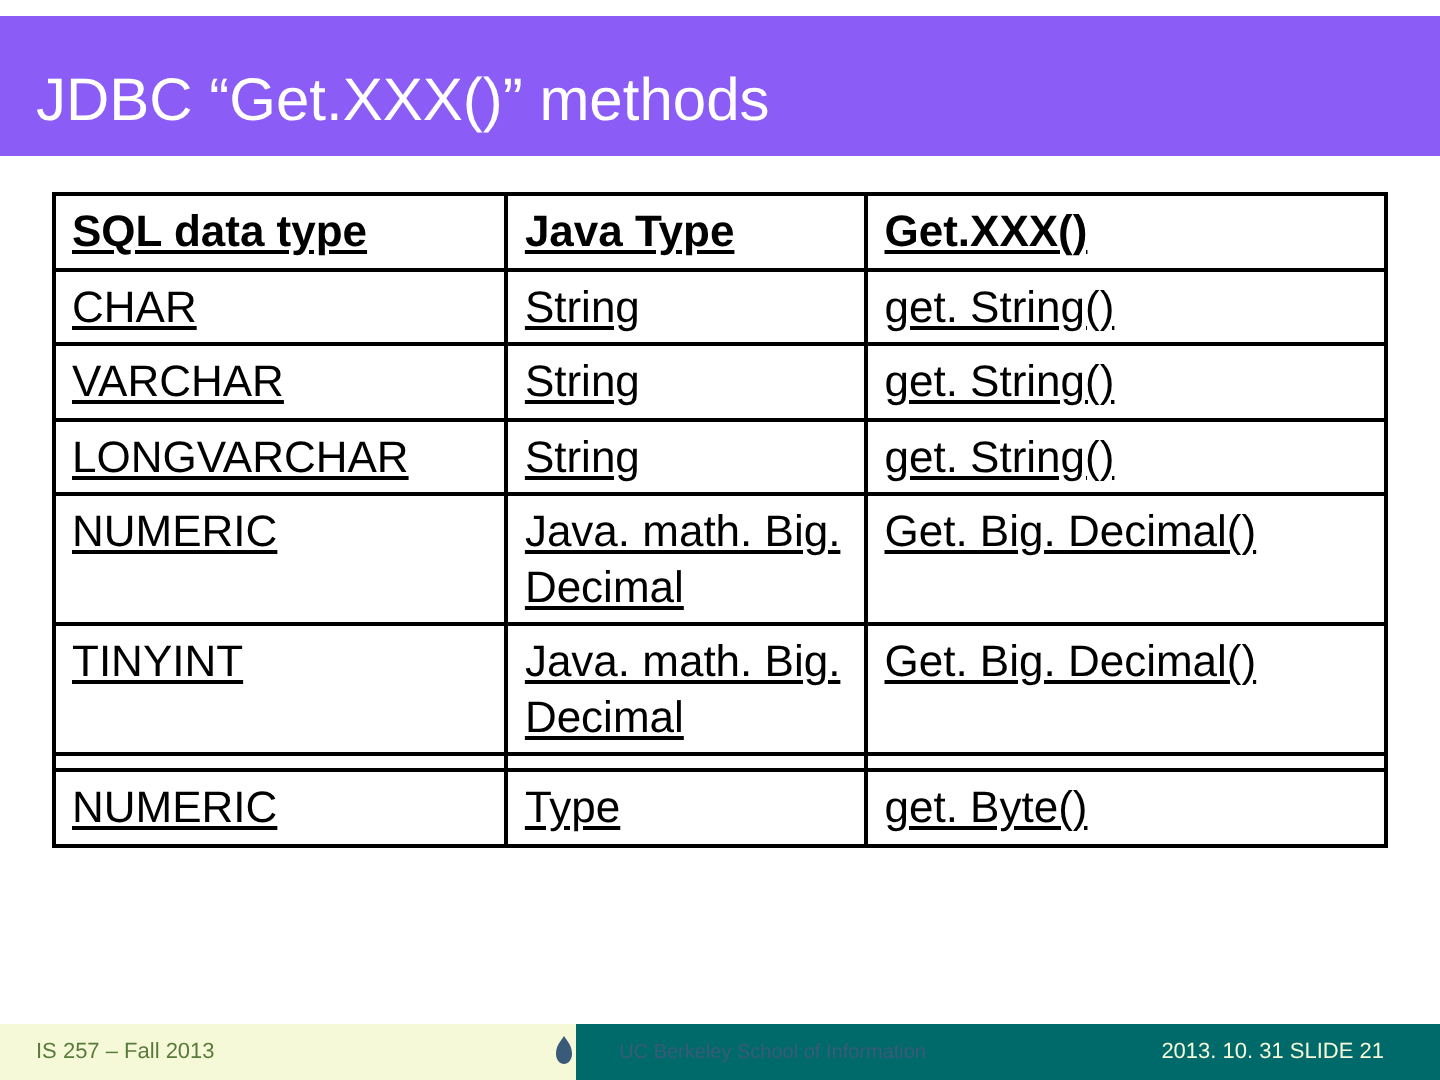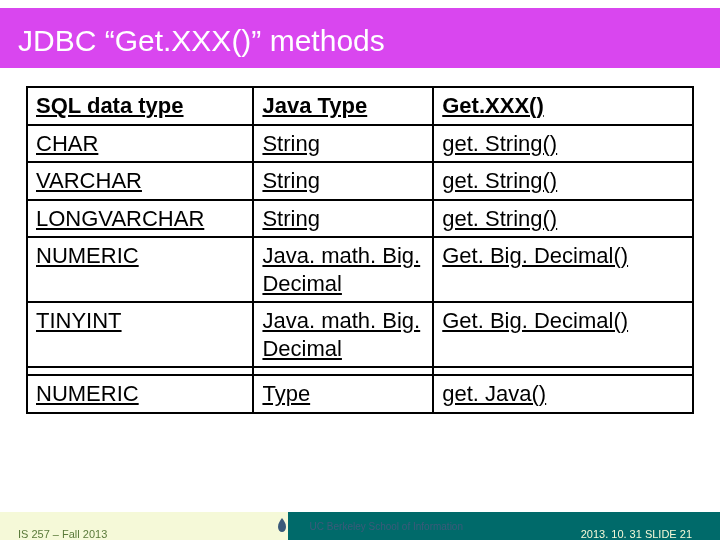--- a/index.html
+++ b/index.html
@@ -5,24 +5,24 @@
   * { margin: 0; padding: 0; box-sizing: border-box; }
   body {
     width: 720px;
     height: 540px;
     font-family: Arial, Helvetica, sans-serif;
     background: #ffffff;
     position: relative;
     overflow: hidden;
   }
   .title-bar {
-    background: #d946ef;
+    background: #8b5cf6;
     color: #ffffff;
     font-size: 30px;
-    padding: 16px 18px 10px 18px;
+    padding: 26px 18px 10px 18px;
     margin: 8px 0 0 0;
   }
   .content {
     padding: 18px 26px 0 26px;
   }
   table {
     border-collapse: collapse;
     width: 100%;
     table-layout: fixed;
   }
@@ -40,21 +40,21 @@
   .hdr { font-weight: bold; }
   .gap td { height: 8px; border-left: 2px solid #000; border-right: 2px solid #000; border-top: none; border-bottom: none; padding:0; }
   .footer {
     position: absolute;
     bottom: 0;
     left: 0;
     right: 0;
     height: 28px;
     background: linear-gradient(to right, #f5f9d8 0%, #f5f9d8 40%, #006a6a 40%, #006a6a 100%);
     display: flex;
-    align-items: flex-end;
+    align-items: center;
     font-size: 11px;
   }
   .footer-left {
     color: #5a7a3a;
     padding-left: 18px;
     width: 40%;
   }
   .footer-right {
     color: #f5f9d8;
     width: 60%;
@@ -117,21 +117,21 @@
       <td>Get. Big. Decimal()</td>
     </tr>
     <tr class="gap">
           <td></td>
           <td></td>
           <td></td>
         </tr>
     <tr>
       <td>NUMERIC</td>
       <td>Type</td>
-      <td>get. Java()</td>
+      <td>get. Byte()</td>
     </tr>
   </tbody>
     </table>
 </div>
 
 <div class="footer">
   <div class="footer-left">IS 257 – Fall 2013</div>
   <div class="footer-right">2013. 10. 31 SLIDE 21</div>
 </div>
 <div class="footer-logo">

